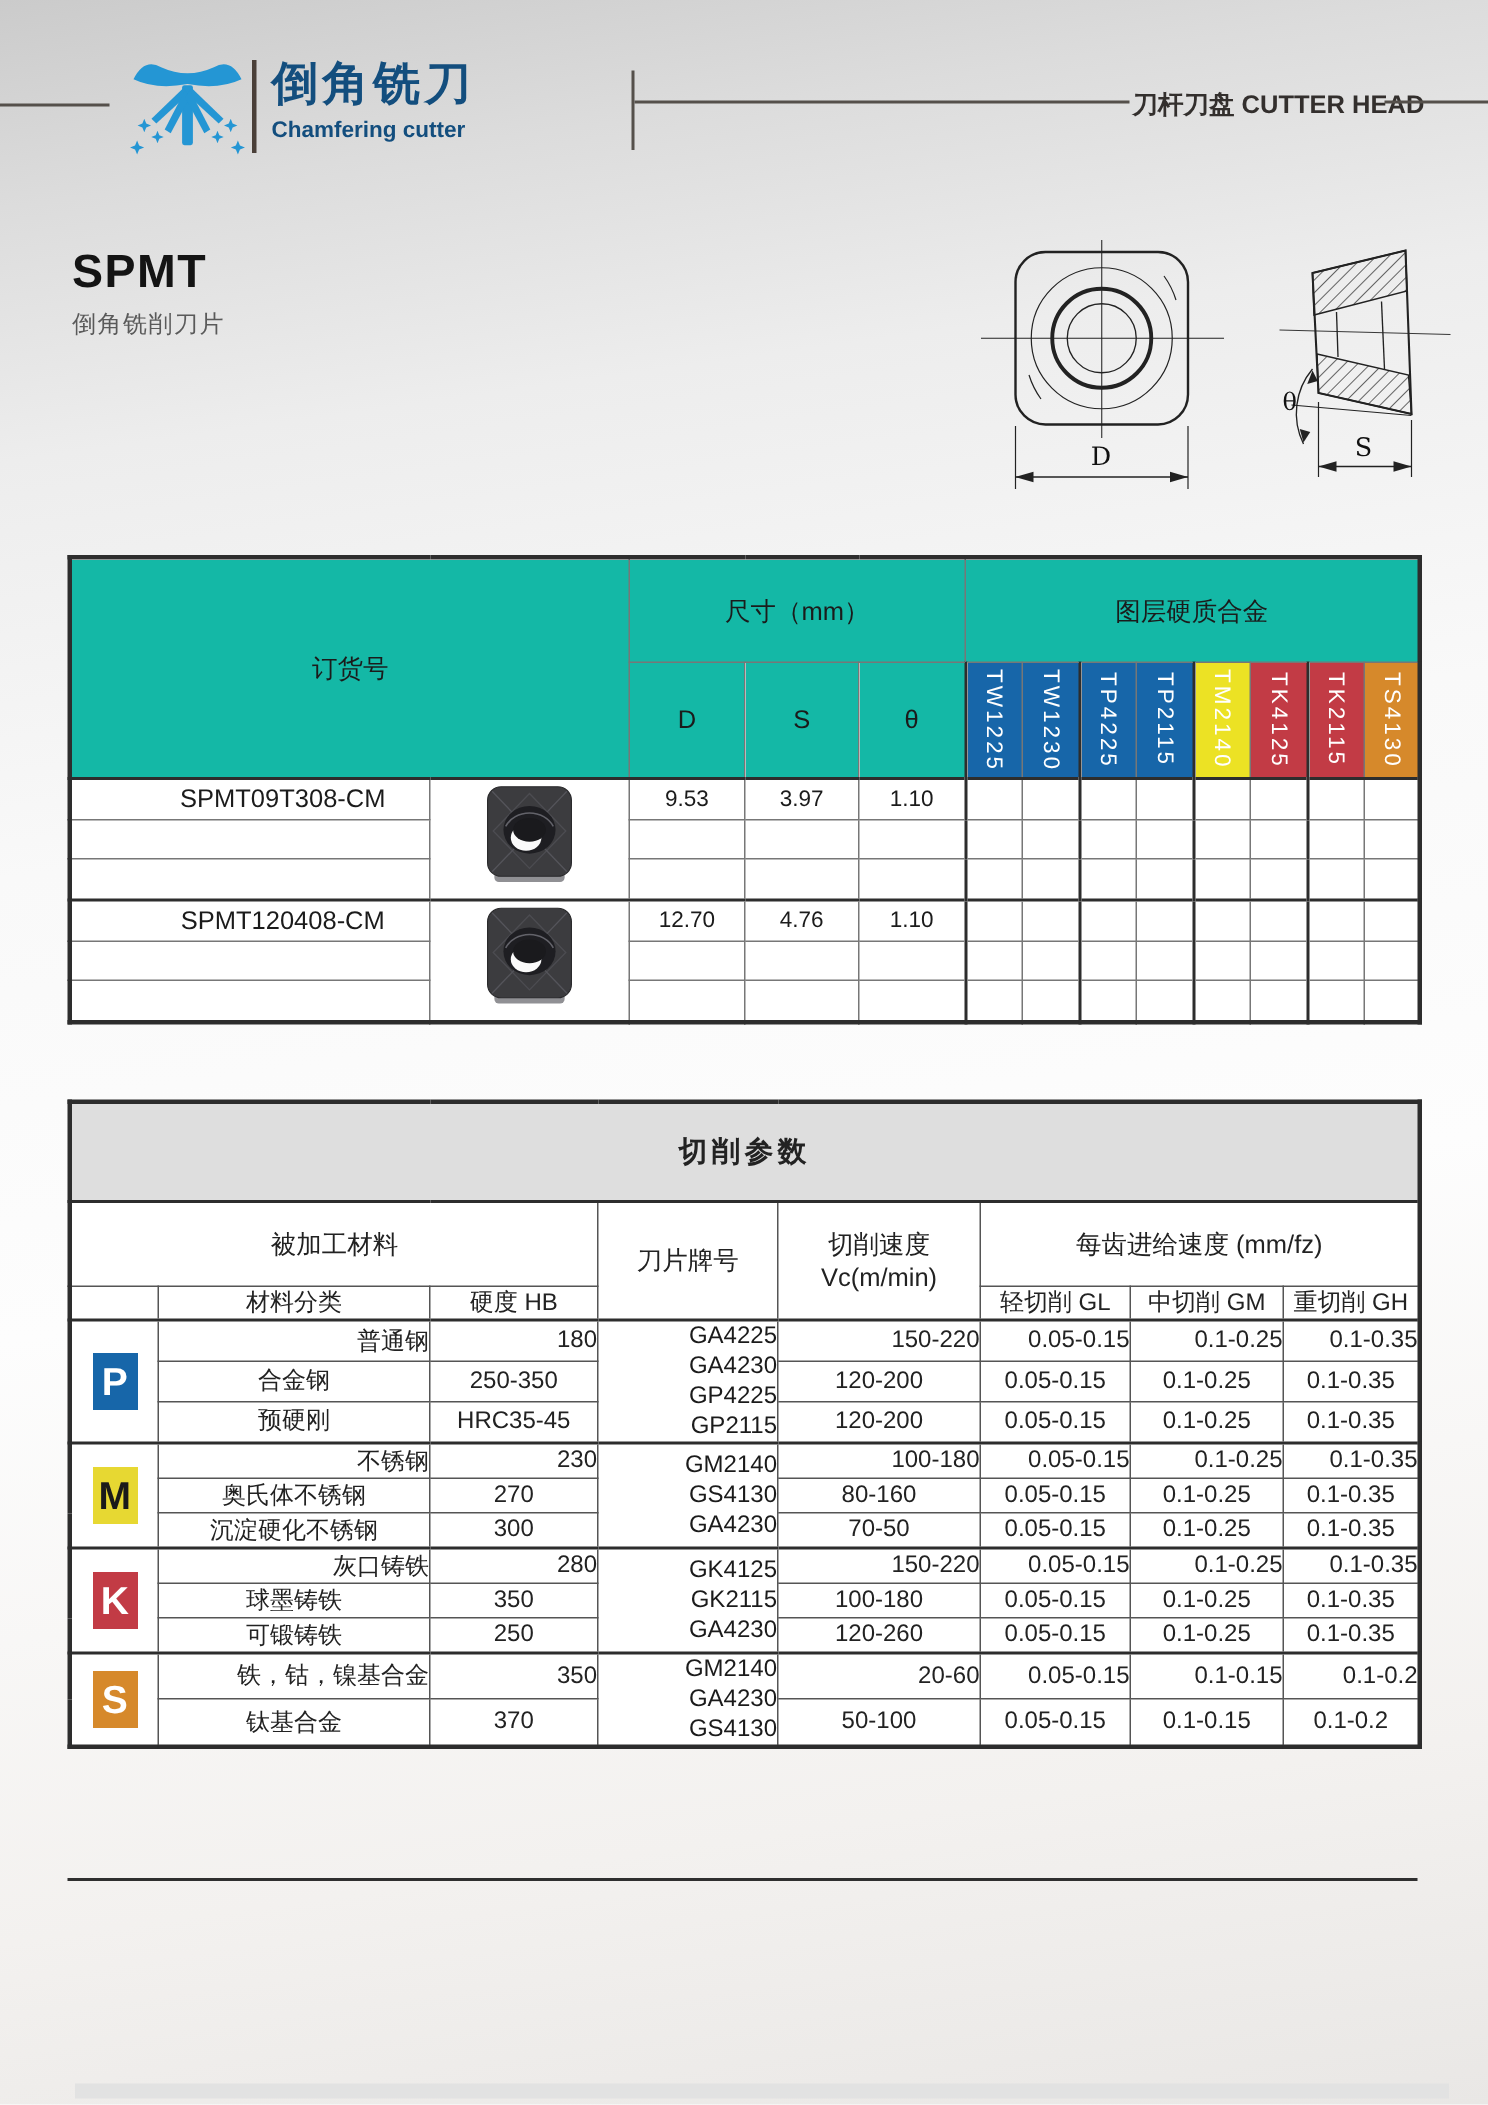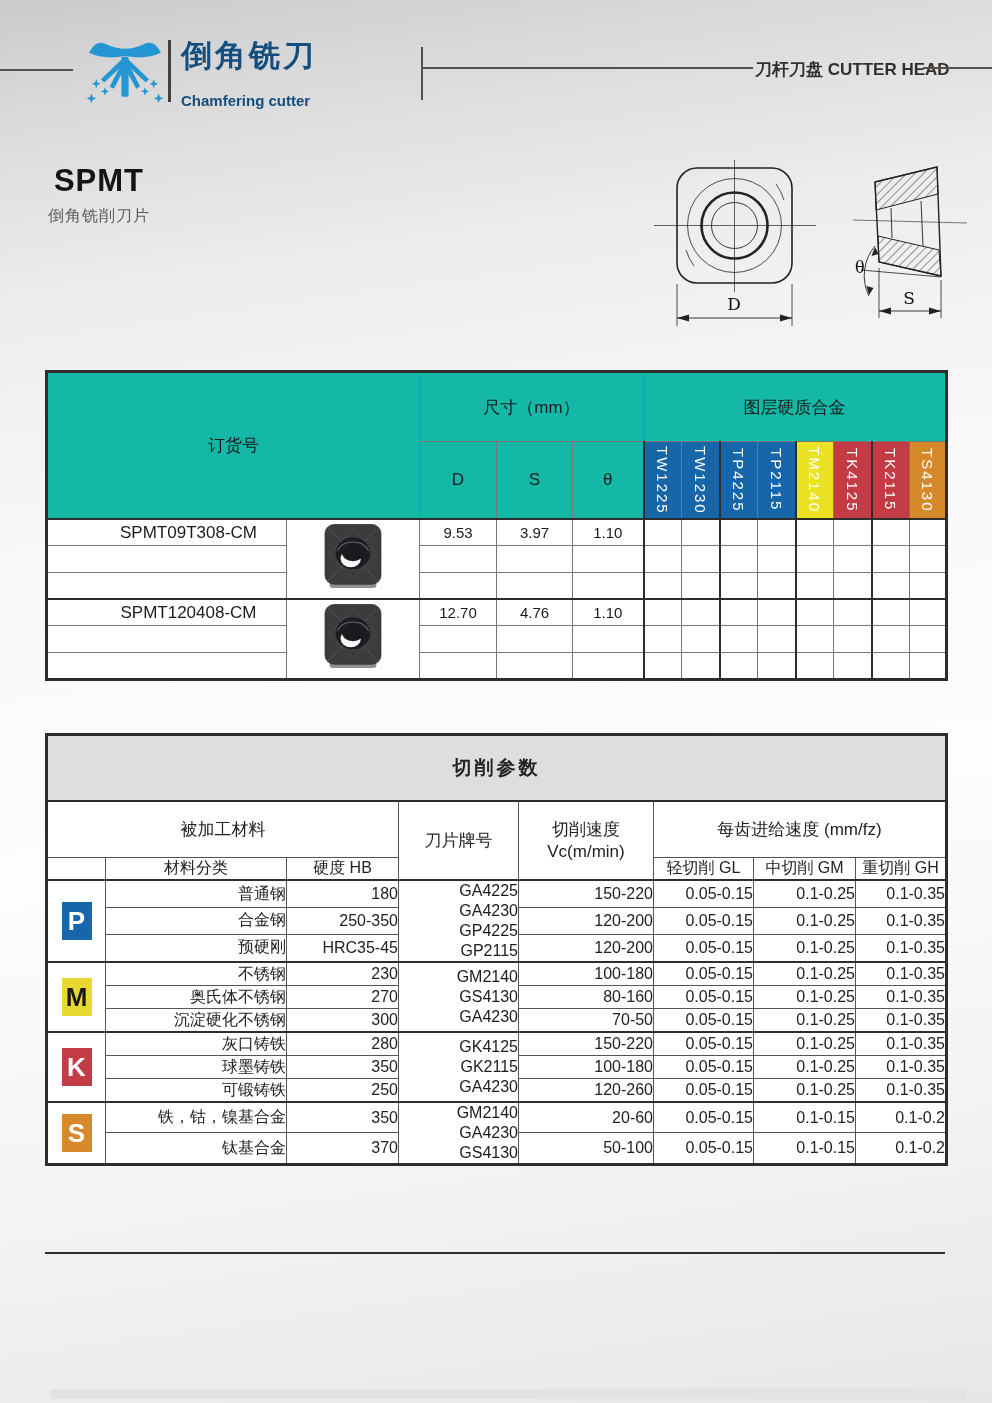--- a/index.html
+++ b/index.html
@@ -7,28 +7,28 @@
     position:relative; width:992px; height:1403px; overflow:hidden;
     background:linear-gradient(172deg,#cbcbcb 0%,#dcdcdc 9%,#ededed 20%,#f9f9f9 38%,#fdfdfd 58%,#f3f1ef 84%,#e9e7e5 100%);
     font-family:"Liberation Sans","DejaVu Sans",sans-serif; color:#222;
   }
   
   .hline-left { position:absolute; left:0; top:69px; width:73px; height:2px; background:#55504b; }
   .logo { position:absolute; left:85px; top:34px; width:80px; height:76px; }
   .brand-divider { position:absolute; left:168px; top:40px; width:3px; height:62px; background:#4a3f38; }
   .brand-block { position:absolute; left:181px; top:38px; }
   .brand-cn { font-size:31px; font-weight:bold; color:#134e7e; letter-spacing:3px; line-height:1.15; }
-  .brand-en { font-size:15px; font-weight:bold; color:#134e7e; margin-top:18px; }
+  .brand-en { font-size:15px; font-weight:bold; color:#134e7e; margin-top:4px; }
   .hr-group { position:absolute; left:421px; top:0; width:571px; height:136px; }
   .hr-vtick { position:absolute; left:0; top:47px; width:2px; height:53px; background:#55504b; }
   .hr-line1 { position:absolute; left:2px; top:67px; width:330px; height:2px; background:#55504b; }
   .hr-line2 { position:absolute; left:502px; top:67px; width:69px; height:2px; background:#55504b; }
   .hr-text { position:absolute; left:334px; top:58px; font-size:17px; font-weight:bold; color:#332f2d; white-space:nowrap; }
   
-  .prod { position:absolute; left:48px; top:163px;text-align:center; }
+  .prod { position:absolute; left:48px; top:163px; }
   .prod-model { font-size:31px; font-weight:bold; color:#141414; letter-spacing:1px; }
   .prod-sub { font-size:16px; color:#5a5a5a; margin-top:7px; letter-spacing:1px; }
   .drawing-front { position:absolute; left:650px; top:158px; }
   .drawing-side { position:absolute; left:845px; top:158px; }
   
   table { border-collapse:collapse; table-layout:fixed; background:#fff; }
   td { padding:0; overflow:hidden; }
   .t1 { position:absolute; left:45px; top:370px; width:900px; border:3px solid #2d2d2d; }
   .t1 td { border:1px solid #777; text-align:center; vertical-align:middle; }
   .t1 .hd { background:#14b8a6; font-size:17px; color:#1b1b1b; }
@@ -45,21 +45,21 @@
   .val { font-size:15px; color:#1b1b1b; }
   .imgcell { vertical-align:middle; }
   .t2 { position:absolute; left:45px; top:733px; width:900px; border:3px solid #2d2d2d;padding-left:48px; }
   .t2 td { border:1px solid #555; text-align:center; vertical-align:middle; }
   .t2title td { background:#dedede; height:64px; font-size:19px; font-weight:600; letter-spacing:3px; border-bottom:2px solid #2d2d2d; }
   .t2h1 td { height:55px; font-size:17px; background:#fff; }
   .t2h2 td { height:21px; font-size:16px; }
   .t2 tr.r td { height:22px; font-size:16px; }
   .t2 tr.rs td { height:26px; font-size:16px; }
   .t2 tr.gs td { border-top:2px solid #2d2d2d;text-align:right; }
-  .t2 tr.sub2 td { border-top-color:#c4c4c4;text-align:right; }
+  .t2 tr.sub2 td { border-top-color:#c4c4c4; }
   .grcell { font-size:13.5px; line-height:1.25; color:#1b1b1b; }
   .badge { width:30px; height:38px; margin:0 auto; display:flex; align-items:center; justify-content:center; font-size:26px; font-weight:bold; }
   .speed2l { line-height:1.25; }
   
   .rule { position:absolute; left:45px; top:1252px; width:900px; height:2px; background:#2f2f2f; }
   .foot { position:absolute; top:1266px; font-size:13.5px; line-height:1.6; color:#2b2b2b; }
   .foot-left { left:46px; }
   .foot-right { left:484px; }
   .bottombar { position:absolute; left:50px; top:1389px; width:916px; height:10px; background:#e2e2e2; }
 </style>

